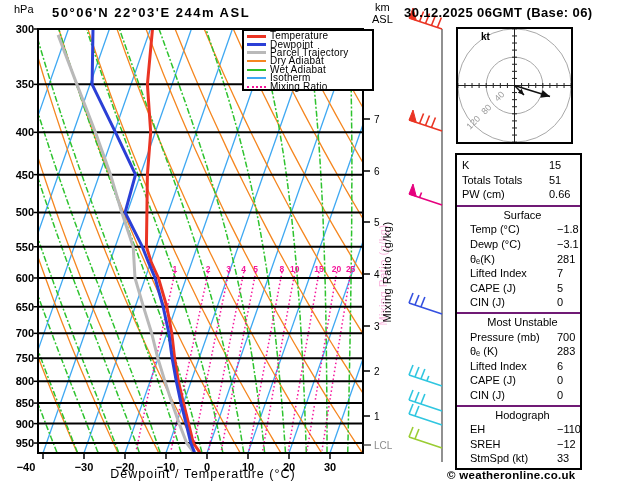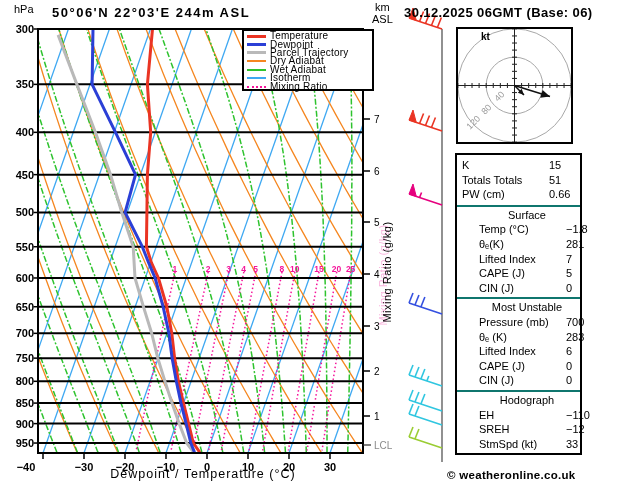--- a/index.html
+++ b/index.html
@@ -15,21 +15,21 @@
   #x-axis-label{left:60px;top:467px;width:286px;text-align:center;font-size:12.5px;letter-spacing:1px;}
   #copyright{left:447px;top:469px;font-size:11.5px;font-weight:bold;letter-spacing:0.3px;text-align:right;}
   #kt-label{left:461px;top:31px;font-size:10px;font-weight:bold;padding-left:20px;}
   #legend{position:absolute;left:242px;top:29px;width:125px;height:57px;z-index:3;
           background:#fff;border:2px solid #000;padding:1px 0 0 3px;}
   .leg-row{display:flex;align-items:center;height:8.4px;}
   .leg-line{width:19px;margin-right:4px;flex:0 0 19px;}
   .leg-text{font-size:10px;letter-spacing:0.2px;line-height:8px;}
   #table{position:absolute;left:455px;top:153px;width:123px;z-index:3;
          border:2px solid #000;background:#fff;font-size:11px;}
-  .tsec{border-top:2px solid #0f766e;padding:1px 0 2px 17px;}
+  .tsec{border-top:2px solid #701a75;padding:1px 0 2px 8px;}
   .tsec:first-child{border-top:none;padding:3px 0;}
   .tsec-header{text-align:center;height:14.6px;line-height:14.6px;}
   .trow{position:relative;height:14.6px;line-height:14.6px;padding-left:5px;}
   .tval{position:absolute;left:92px;top:0;}
 </style>
 </head>
 <body>
 
 <div id="fig">
   <svg id="main-svg" width="629" height="486">
@@ -386,20 +386,21 @@
   <div class="lbl" id="kt-label">kt</div>
   <div id="table">
       <div class="tsec">
         <div class="trow"><span>K</span><span class="tval">15</span></div>
         <div class="trow"><span>Totals Totals</span><span class="tval">51</span></div>
         <div class="trow"><span>PW (cm)</span><span class="tval">0.66</span></div>
       </div>
       <div class="tsec">
         <div class="tsec-header">Surface</div>
         <div class="trow"><span>Temp (°C)</span><span class="tval">−1.8</span></div>
+        <div class="trow"><span>Dewp (°C)</span><span class="tval">−3.1</span></div>
         <div class="trow"><span>θₑ(K)</span><span class="tval">281</span></div>
         <div class="trow"><span>Lifted Index</span><span class="tval">7</span></div>
         <div class="trow"><span>CAPE (J)</span><span class="tval">5</span></div>
         <div class="trow"><span>CIN (J)</span><span class="tval">0</span></div>
       </div>
       <div class="tsec">
         <div class="tsec-header">Most Unstable</div>
         <div class="trow"><span>Pressure (mb)</span><span class="tval">700</span></div>
         <div class="trow"><span>θₑ (K)</span><span class="tval">283</span></div>
         <div class="trow"><span>Lifted Index</span><span class="tval">6</span></div>

